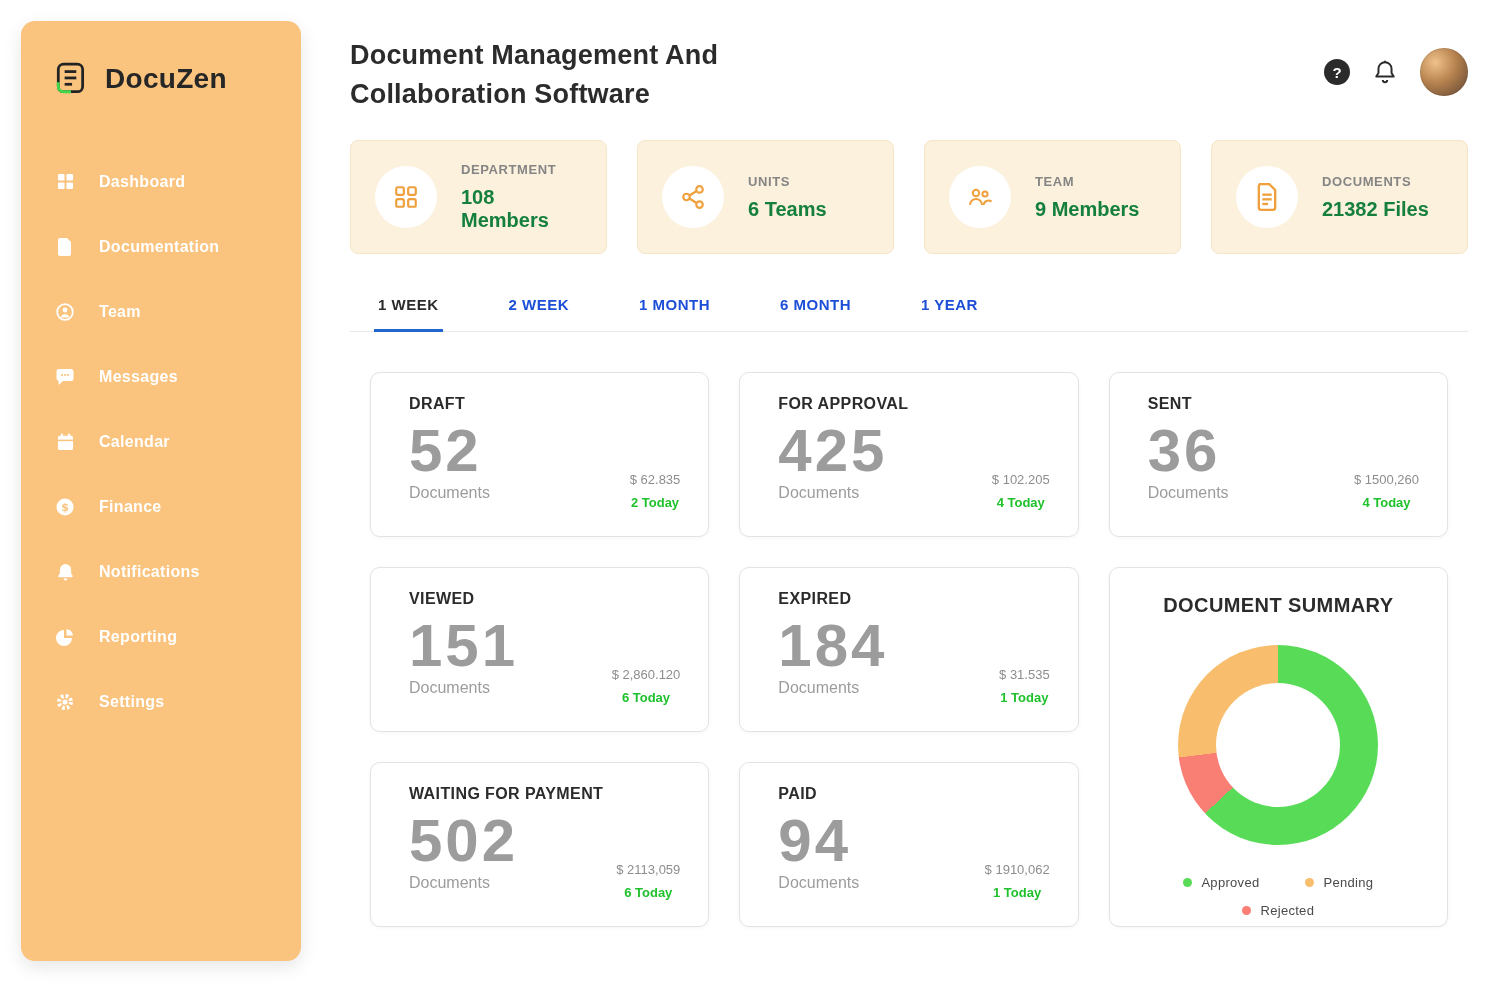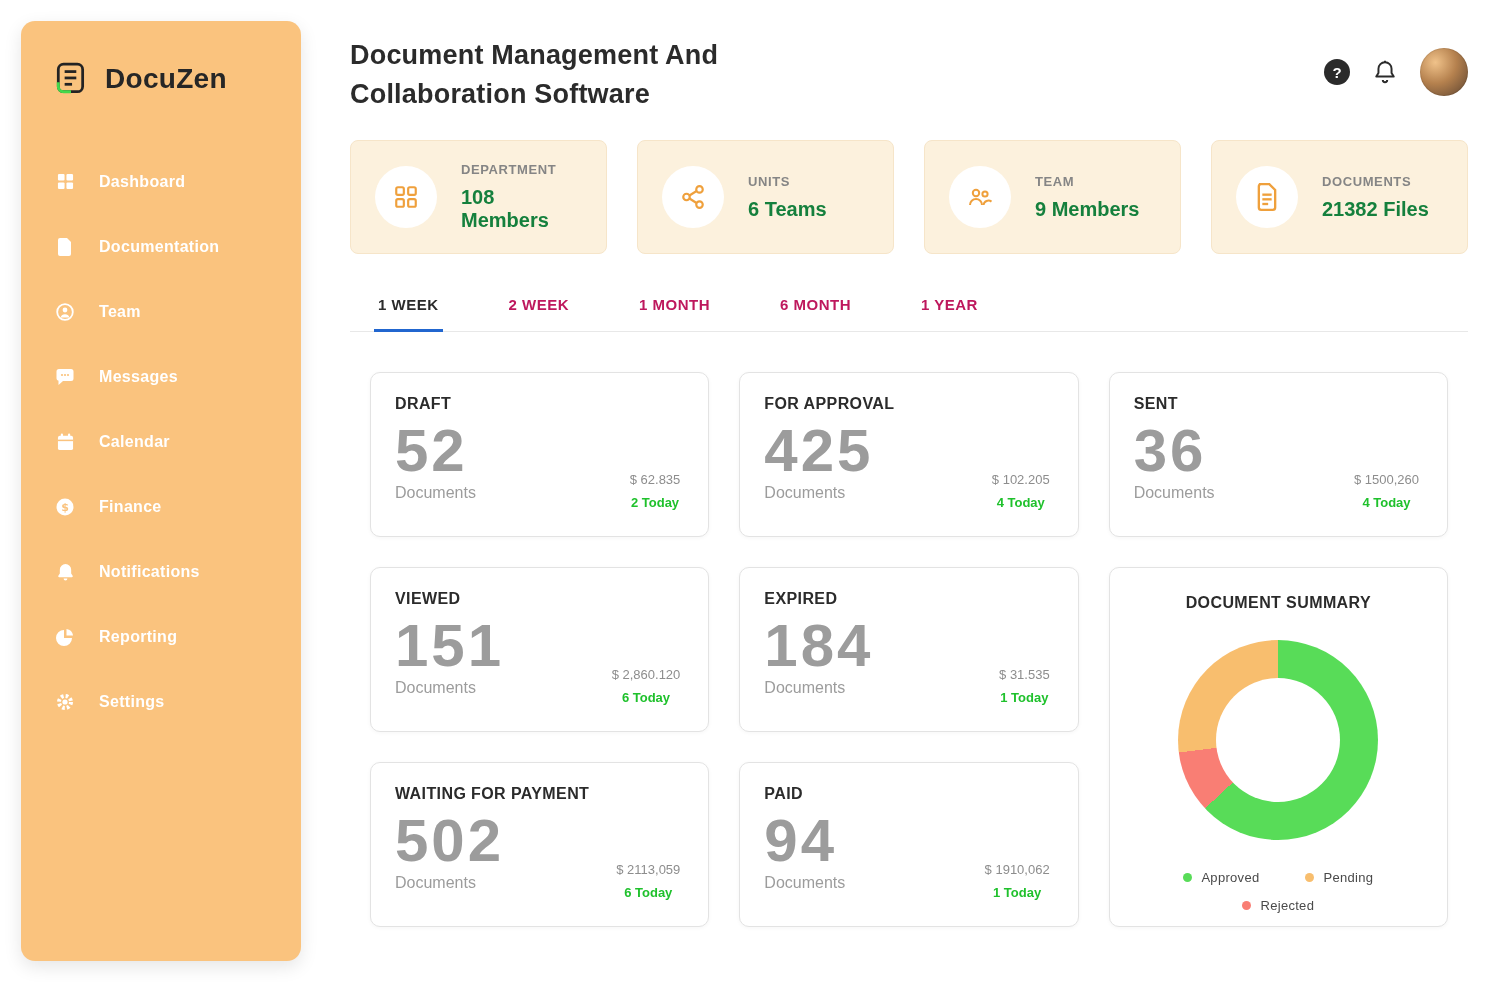--- a/index.html
+++ b/index.html
@@ -39,38 +39,38 @@
   .stat-card{ background:#FCF1DD; border:1px solid #F6E5C9; border-radius:8px; height:114px;
     display:flex; align-items:center; gap:24px; padding:0 24px; }
   .stat-icon-wrap{ width:62px; height:62px; min-width:62px; background:#ffffff; border-radius:50%;
     display:flex; align-items:center; justify-content:center; }
   .stat-text{ display:flex; flex-direction:column; }
   .stat-label{ font-size:13px; font-weight:700; color:#858585; letter-spacing:.6px; margin-bottom:9px; }
   .stat-value{ font-size:20px; font-weight:700; color:#15803d; }
 
   
   .tabs{ display:flex; gap:62px; margin-top:42px; padding-left:24px; border-bottom:1px solid #e8e8e8; }
-  .tab{ padding:0 4px 16px 4px; font-size:15px; font-weight:700; color:#be185d; letter-spacing:.5px; }
+  .tab{ padding:0 4px 16px 4px; font-size:15px; font-weight:700; color:#1d4ed8; letter-spacing:.5px; }
   .tab.active{ color:#2b2b2b; border-bottom:3px solid #2166CF; margin-bottom:-1px; }
 
   
   .cards-grid{ display:grid; grid-template-columns:repeat(3,1fr); grid-auto-rows:165px;
     gap:30px; margin:40px 20px 0 20px; }
   .doc-card{ position:relative; background:#fff; border:1px solid #e3e3e3; border-radius:10px;
-    padding:22px 24px; box-shadow:0 1px 4px rgba(0,0,0,.04); }
+    padding:22px 38px; box-shadow:0 1px 4px rgba(0,0,0,.04); }
   .doc-title{ font-size:16px; font-weight:700; color:#2b2b2b; letter-spacing:.4px; }
   .doc-count{ font-size:60px; font-weight:700; color:#9c9c9c; letter-spacing:3px; line-height:1; margin-top:8px; }
   .doc-unit{ font-size:16px; color:#9c9c9c; margin-top:3px; }
   .doc-side{ position:absolute; right:28px; bottom:26px; text-align:center;margin-top:24px; }
   .doc-amount{ font-size:13px; color:#8d8d8d; }
   .doc-today{ font-size:13px; font-weight:700; color:#1FC12C; margin-top:8px; }
 
   
   .summary-card{ grid-row:span 2; text-align:center; padding-top:26px; }
-  .summary-title{ font-size:16px; font-weight:700; color:#2b2b2b; letter-spacing:.4px; }
+  .summary-title{ font-size:20px; font-weight:700; color:#2b2b2b; letter-spacing:.4px; }
   .donut{ width:200px; height:200px; border-radius:50%; margin:28px auto 0; position:relative; }
   .donut-hole{ position:absolute; inset:38px; background:#ffffff; border-radius:50%; }
   .legend{ margin-top:30px; display:flex; flex-direction:column; gap:13px; align-items:center; }
   .legend-row{ display:flex; gap:46px; justify-content:center; }
   .legend-item{ display:flex; align-items:center; gap:9px; }
   .legend-dot{ width:9px; height:9px; border-radius:50%; }
   .legend-label{ font-size:13px; color:#4a4a4a; letter-spacing:.3px; }
 </style>
 </head>
 <body>

